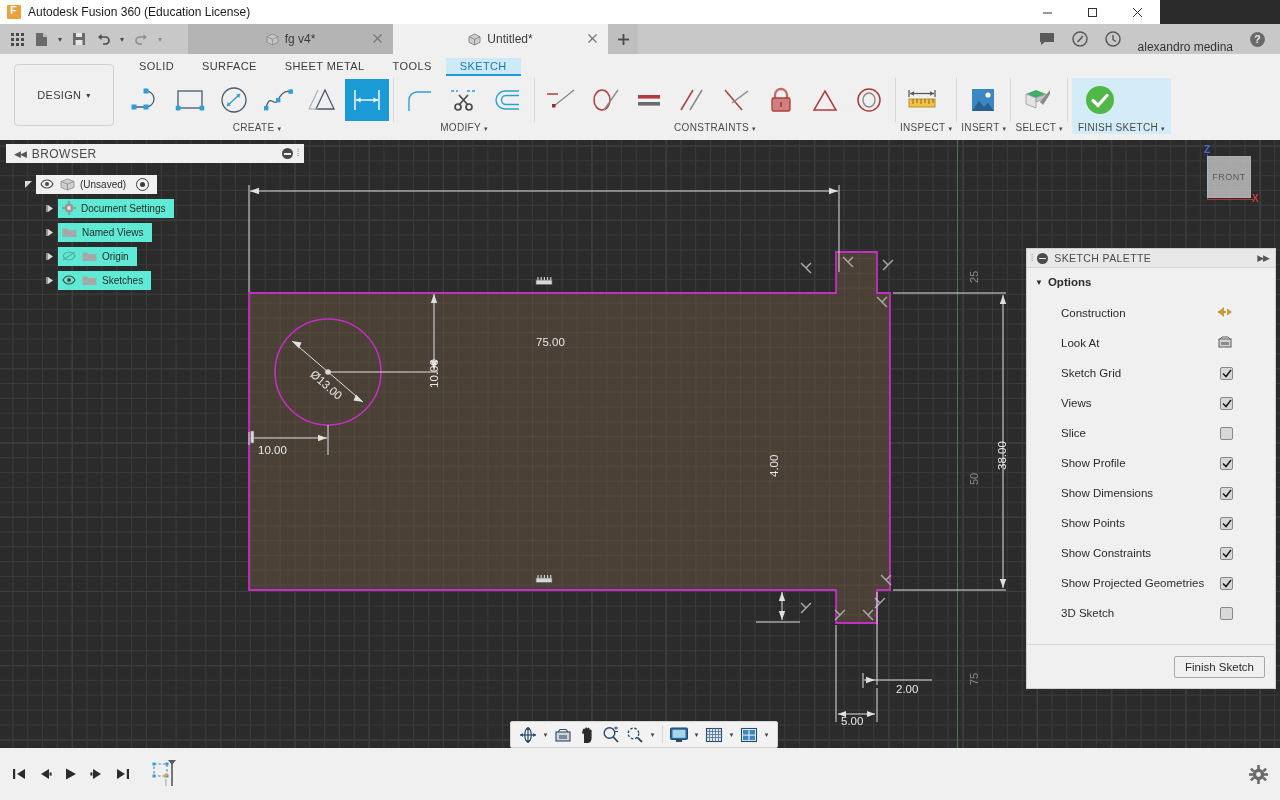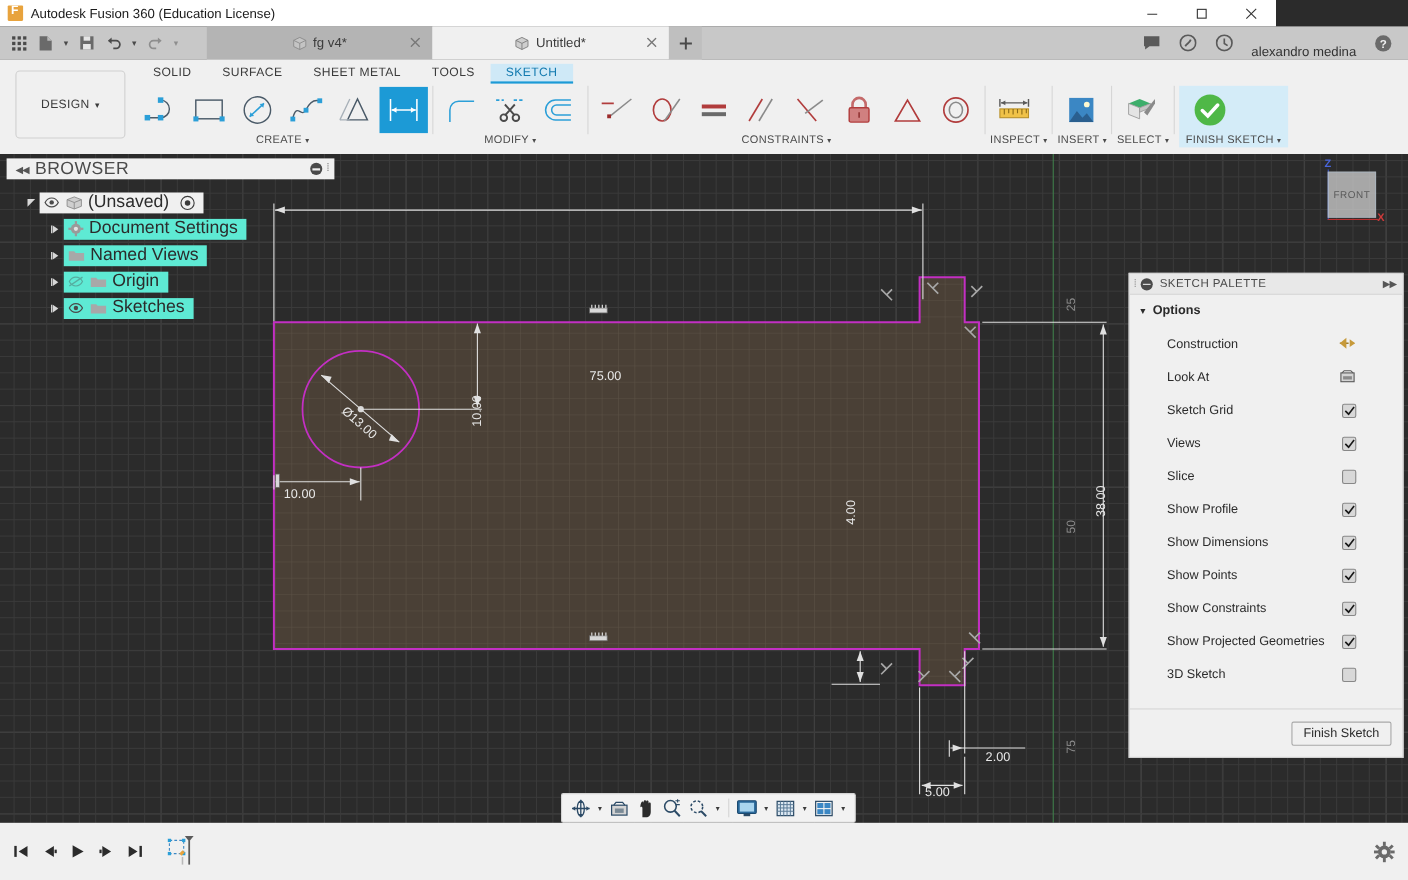--- a/index.html
+++ b/index.html
@@ -161,32 +161,32 @@
   .vc-xaxis { position: absolute; left: 10px; top: 51px; width: 46px; height: 1px; background: #b83030; }
   .vc-zlabel { position: absolute; left: 7px; top: -4px; font-size: 10px; color: #4a66dd; font-weight: bold; }
   .vc-xlabel { position: absolute; left: 55px; top: 45px; font-size: 10px; color: #cc3b3b; font-weight: bold; }
 
   
   .browser {
     position: absolute; left: 6px; top: 144px; width: 298px; height: 19px;
     background: #f0f0f0; display: flex; align-items: center;
   }
   .browser-collapse { font-size: 9px; color: #555; padding: 0 6px 0 8px; letter-spacing: -1px; }
-  .browser-label { font-size: 16px; color: #4a4a4a; letter-spacing: .4px; }
+  .browser-label { font-size: 12px; color: #4a4a4a; letter-spacing: .4px; }
   .browser-dot {
     margin-left: auto; margin-right: 4px; width: 11px; height: 11px; border-radius: 50%;
     background: #4a4a4a; position: relative;
   }
   .browser-dot:after {
     content: ""; position: absolute; left: 2px; top: 5px; width: 7px; height: 1.5px; background: #f0f0f0;
   }
   .browser-grip { width: 7px; height: 13px; color: #888; font-size: 10px; line-height: 12px; }
 
   .tree { position: absolute; left: 20px; top: 172px; width: 280px; }
-  .tnode { display: flex; align-items: center; height: 24px; font-size: 16px; color: #2b2b2b; }
+  .tnode { display: flex; align-items: center; height: 24px; font-size: 10px; color: #2b2b2b; }
   .tarrow {
     width: 16px; display:flex; align-items:center; justify-content:center; color: #cfcfcf;
   }
   .tnode .chip {
     display: flex; align-items: center; background: #5eead4; height: 19px;
     padding: 0 8px 0 3px; gap: 5px;
   }
   .tnode.root .chip { background: #f0f0f0; }
   .eye { width: 15px; height: 13px; display:flex; align-items:center; justify-content:center; color: #4a4a4a; }
   .eye.off { opacity: .38; }

